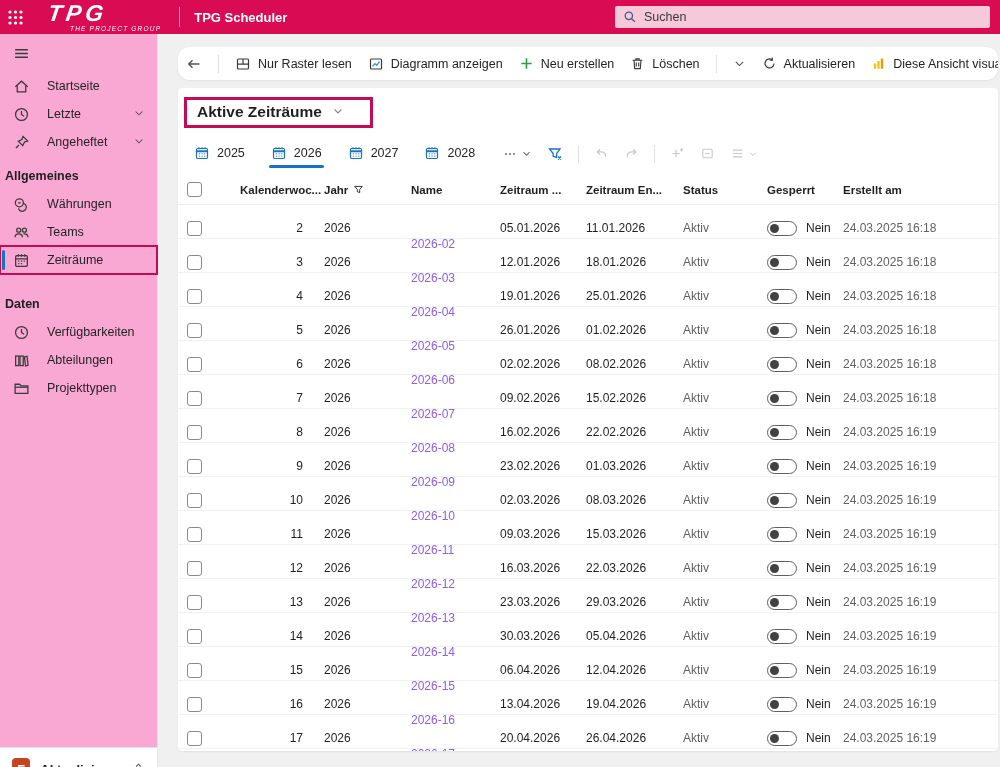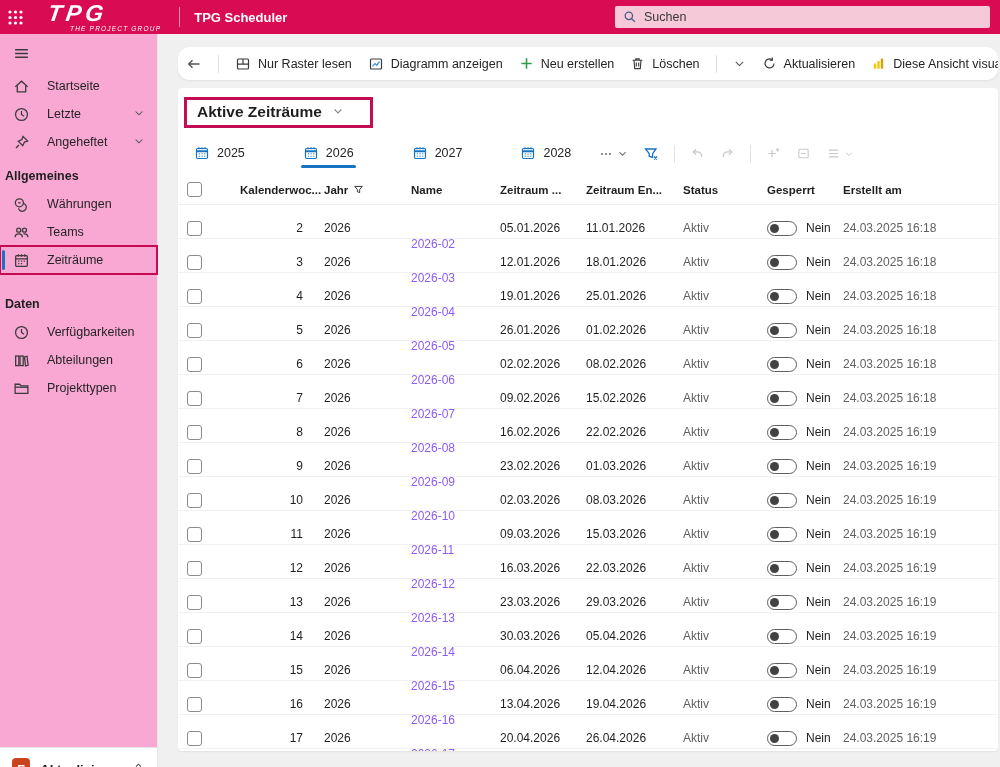--- a/index.html
+++ b/index.html
@@ -314,21 +314,21 @@
         <span class="vtitle">Aktive Zeiträume</span>
         <span class="chev">
           <svg width="12" height="12" viewBox="0 0 16 16" fill="none" stroke="currentColor" stroke-width="1.5">
             <path d="M3.5 6 L8 10.5 L12.5 6"></path>
           </svg>
         </span>
       </div>
     </div>
 
     <div class="tabs-row">
-      <div id="tabs-host" style="display:flex;align-items:center;gap:32px;">
+      <div id="tabs-host" style="display:flex;align-items:center;">
           <div class="tab">
             <span style="display:flex;">
               <svg width="16" height="16" viewBox="0 0 16 16" fill="none" stroke="currentColor" stroke-width="1.2">
                 <rect x="2.5" y="3.5" width="11" height="10" rx="1.2"></rect>
                 <path d="M2.5 6.3h11" stroke-width="2"></path>
                 <path d="M5 2.2v2 M8 2.2v2 M11 2.2v2"></path>
                 <path d="M4.8 8.8h1.1 M7.5 8.8h1.1 M10.2 8.8h1.1 M4.8 11.2h1.1 M7.5 11.2h1.1 M10.2 11.2h1.1" stroke-width="1"></path>
               </svg>
             </span>
             <span>2025</span>

